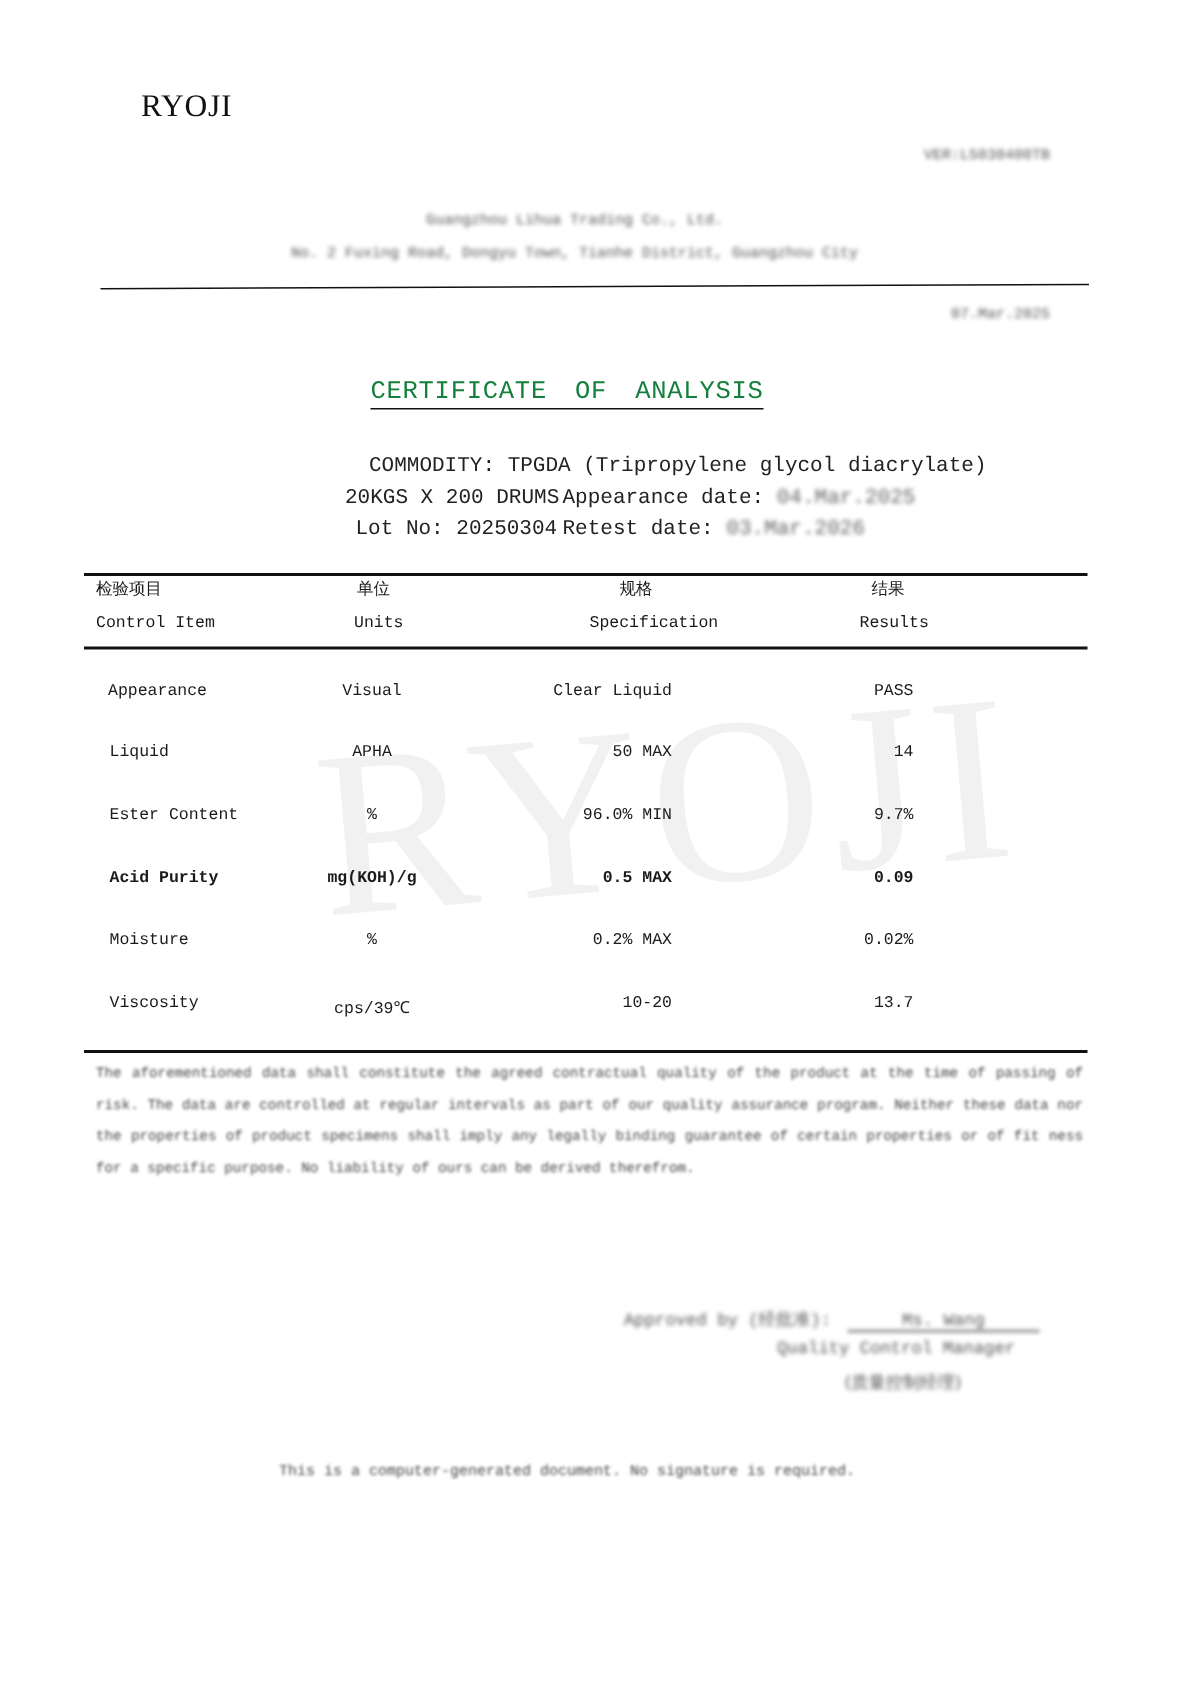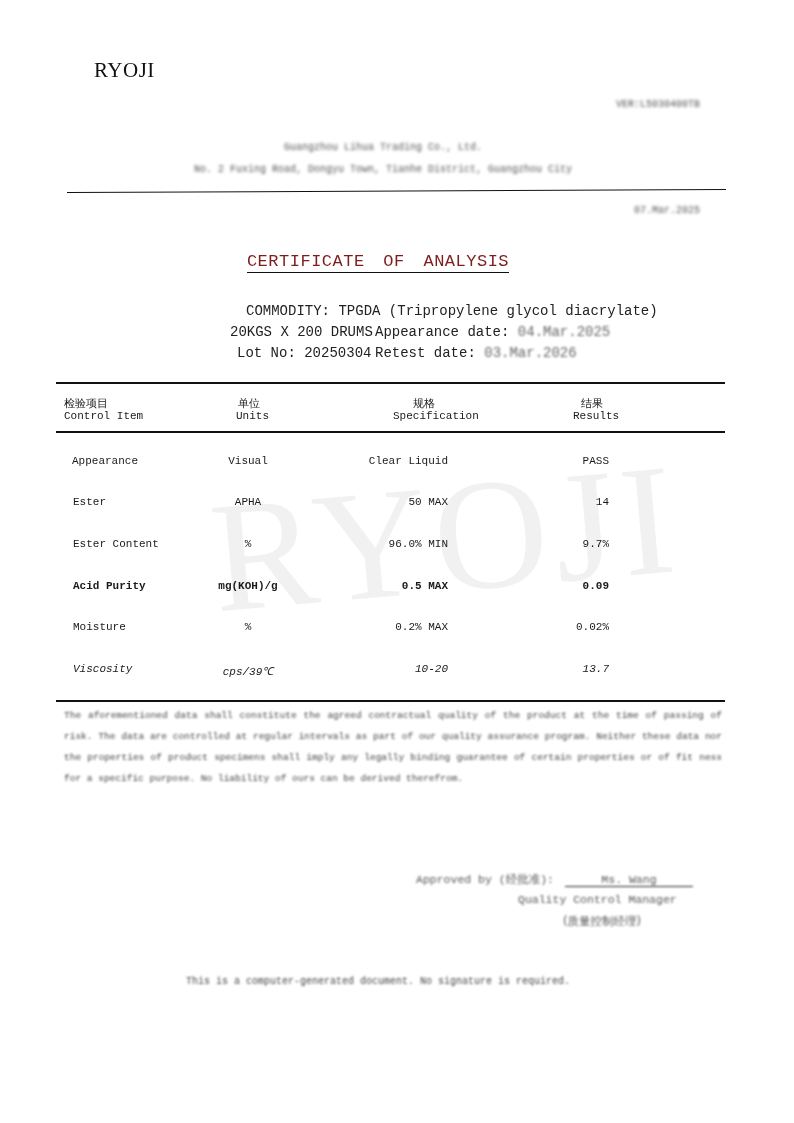--- a/index.html
+++ b/index.html
@@ -10,33 +10,33 @@
              font-size: 21px; letter-spacing: 0.5px; color: #111; }
     .blur { filter: blur(1.4px); color: #555; }
     .ver { right: 94px; top: 99px; font-size: 10px; }
     .company { left: 0; width: 794px; text-align: center; font-size: 10px; }
     .company.l1 { top: 142px; left: -14px; }
     .company.l2 { top: 164px; left: -14px; }
     .rule-top { left: 67px; top: 192px; width: 659px; height: 0; border-top: 1.5px solid #111;
                 transform: rotate(-0.25deg); transform-origin: left; }
     .date { right: 94px; top: 205px; font-size: 10px; }
     .title { left: 0; width: 756px; text-align: center; top: 252px; font-size: 17px;
-             letter-spacing: 0.5px; color: #7f1d1d; }
+             letter-spacing: 0.5px; color: #15803d; }
     .title span { border-bottom: 1.2px solid #111; padding-bottom: 1px; word-spacing: 8px; }
     .info { font-size: 14px; color: #222; }
     .info .v-blur { filter: blur(1.3px); color: #666; }
     .commodity { left: 246px; top: 303px; }
     .packing { left: 230px; top: 324px; }
     .prod { left: 375px; top: 324px; }
     .lot { left: 237px; top: 345px; }
     .retest { left: 375px; top: 345px; }
     .thead { left: 56px; top: 382px; width: 669px; height: 47px;
              border-top: 2px solid #111; border-bottom: 2px solid #111; font-size: 11px; }
     .th { position: absolute; }
-    .th .zh { position: absolute; top: 12px; white-space: nowrap; font-family: "DejaVu Sans", sans-serif; font-size: 11px; }
+    .th .zh { position: absolute; top: 1px; white-space: nowrap; font-family: "DejaVu Sans", sans-serif; font-size: 11px; }
     .th .en { position: absolute; top: 26px; white-space: nowrap; }
     .row { position: absolute; left: 56px; width: 669px; font-size: 11px; height: 16px; }
     .row .cell { position: absolute; white-space: nowrap; }
     .c-item { left: 17px; }
     .c-unit { left: 160px; width: 64px; text-align: center; }
     .c-spec { right: 277px; text-align: left; }
     .c-res { right: 116px; text-align: right; }
     .rule-bottom { left: 56px; top: 700px; width: 669px; border-top: 2px solid #111; }
     .disclaimer { left: 64px; top: 705px; width: 658px; font-size: 9.5px; line-height: 21px;
                   text-align: justify; filter: blur(1.1px); color: #444; }
@@ -101,21 +101,21 @@
   </div>
 </div>
 
 <div class="row" style="top:455px;">
   <span class="cell" style="left:16px;">Appearance</span>
   <span class="cell c-unit">Visual</span>
   <span class="cell c-spec">Clear Liquid</span>
   <span class="cell c-res">PASS</span>
 </div>
 <div class="row" style="top:496px;">
-  <span class="cell c-item">Ester</span>
+  <span class="cell c-item">Liquid</span>
   <span class="cell c-unit">APHA</span>
   <span class="cell c-spec">50 MAX</span>
   <span class="cell c-res">14</span>
 </div>
 <div class="row" style="top:538px;">
   <span class="cell c-item">Ester Content</span>
   <span class="cell c-unit">%</span>
   <span class="cell c-spec">96.0% MIN</span>
   <span class="cell c-res">9.7%</span>
 </div>
@@ -124,21 +124,21 @@
   <span class="cell c-unit">mg(KOH)/g</span>
   <span class="cell c-spec">0.5 MAX</span>
   <span class="cell c-res">0.09</span>
 </div>
 <div class="row" style="top:621px;">
   <span class="cell c-item">Moisture</span>
   <span class="cell c-unit">%</span>
   <span class="cell c-spec">0.2% MAX</span>
   <span class="cell c-res">0.02%</span>
 </div>
-<div class="row" style="top:663px;font-style:italic;">
+<div class="row" style="top:663px;">
   <span class="cell c-item">Viscosity</span>
   <span class="cell c-unit">cps/39℃</span>
   <span class="cell c-spec">10-20</span>
   <span class="cell c-res">13.7</span>
 </div>
 
 <div class="abs rule-bottom"></div>
 
 <div class="abs disclaimer">The aforementioned data shall constitute the agreed contractual quality of the product at the time of passing of risk. The data are controlled at regular intervals as part of our quality assurance program. Neither these data nor the properties of product specimens shall imply any legally binding guarantee of certain properties or of fit ness for a specific purpose. No liability of ours can be derived therefrom.</div>
 

